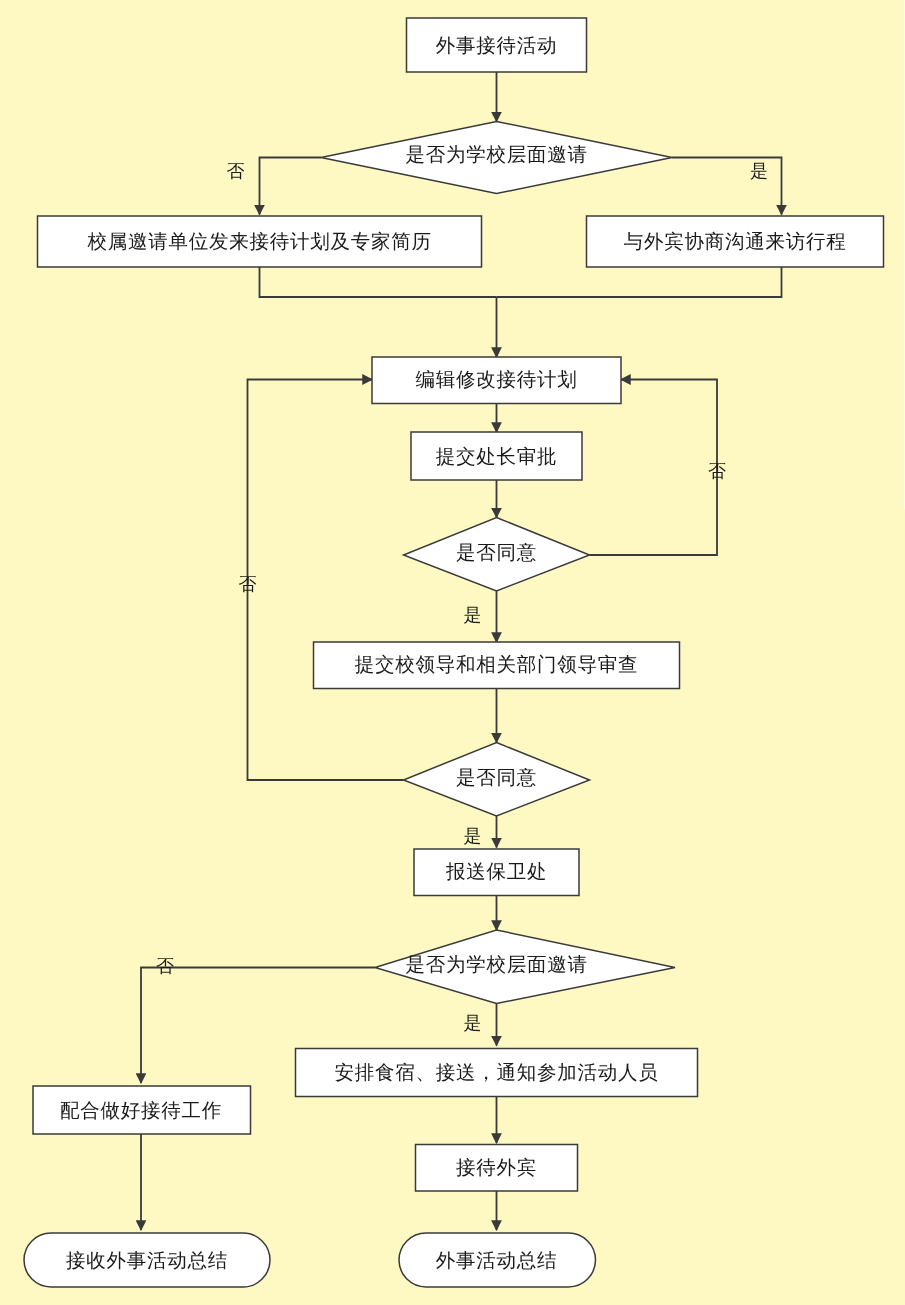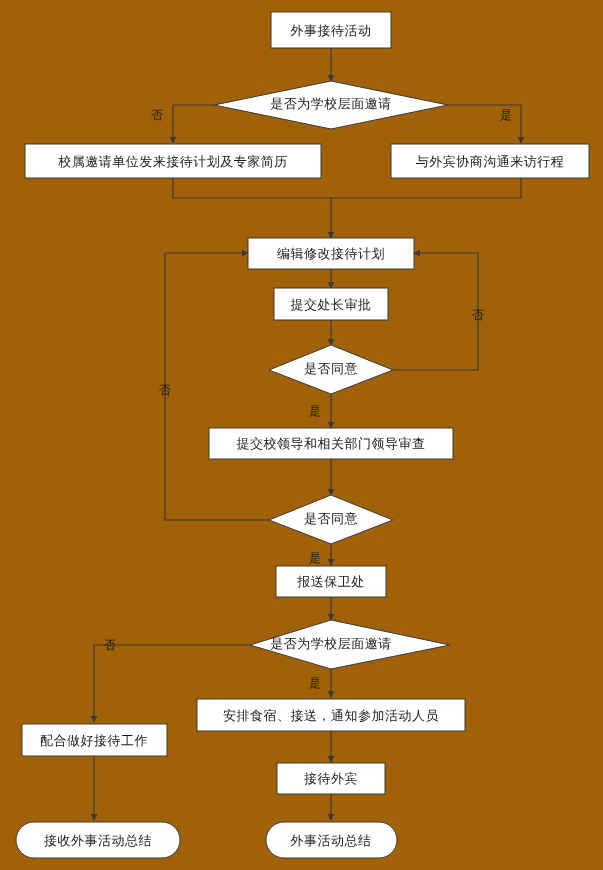--- a/index.html
+++ b/index.html
@@ -4,21 +4,21 @@
 <style>
   html, body {
     margin: 0;
     padding: 0;
     background: #ffffff;
   }
   #page {
     position: relative;
     width: 603px;
     height: 870px;
-    background: #a16207;
+    background: #fef9c3;
     font-family: "DejaVu Sans", "Liberation Sans", sans-serif;
     overflow: hidden;
   }
   svg#flow {
     position: absolute;
     left: 0;
     top: 0;
     width: 603px;
     height: 870px;
   }

